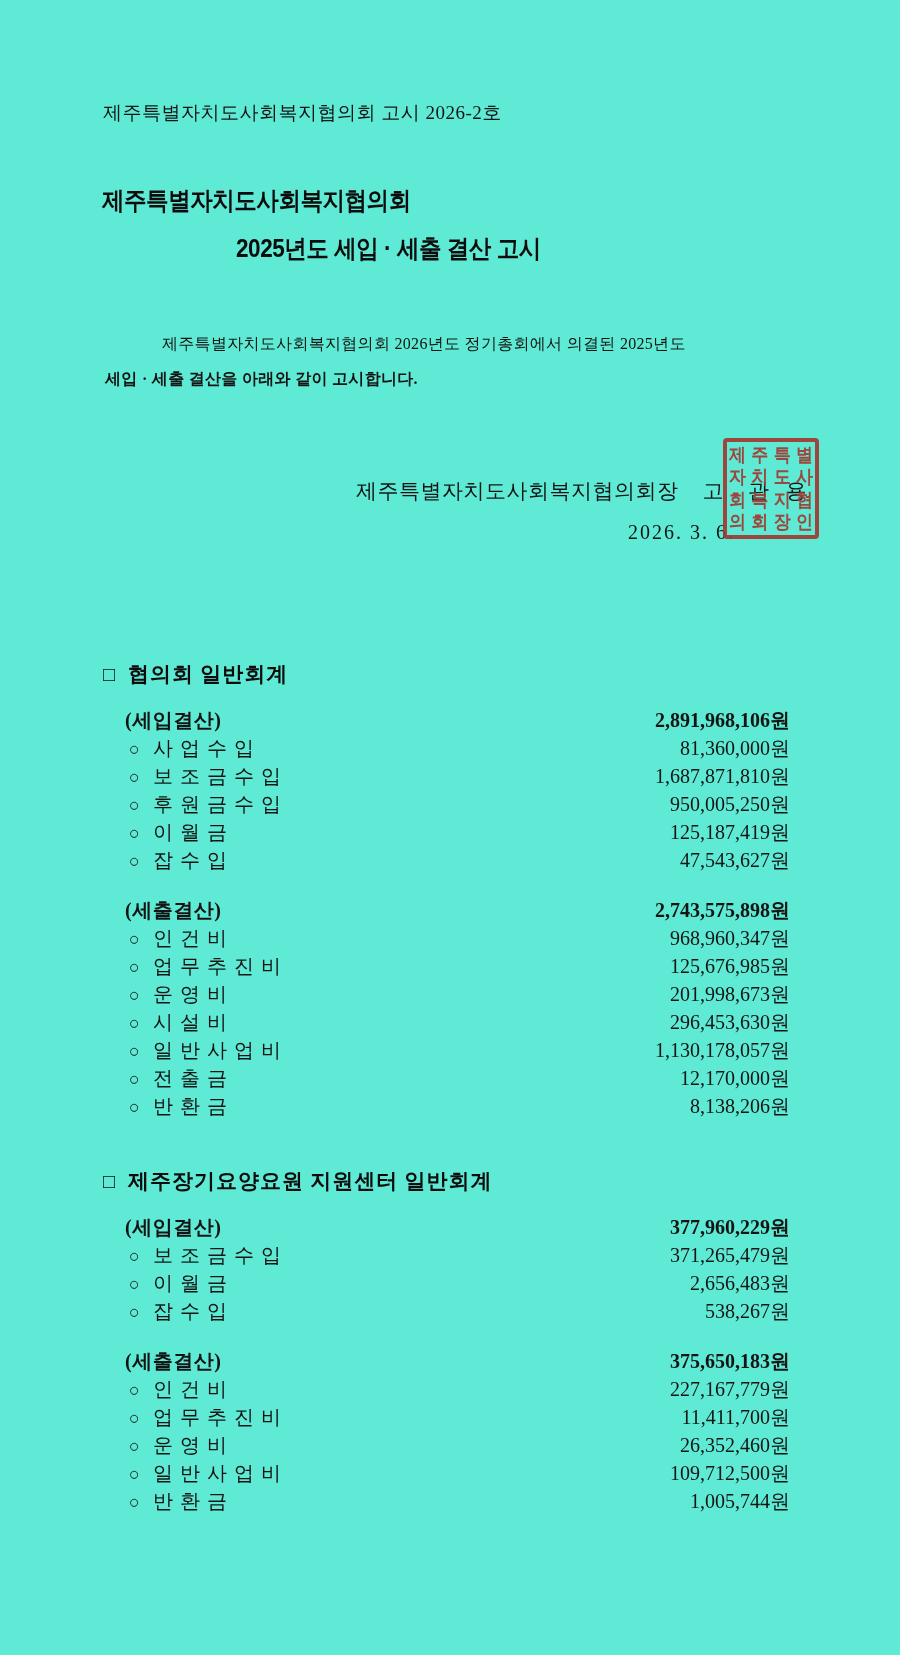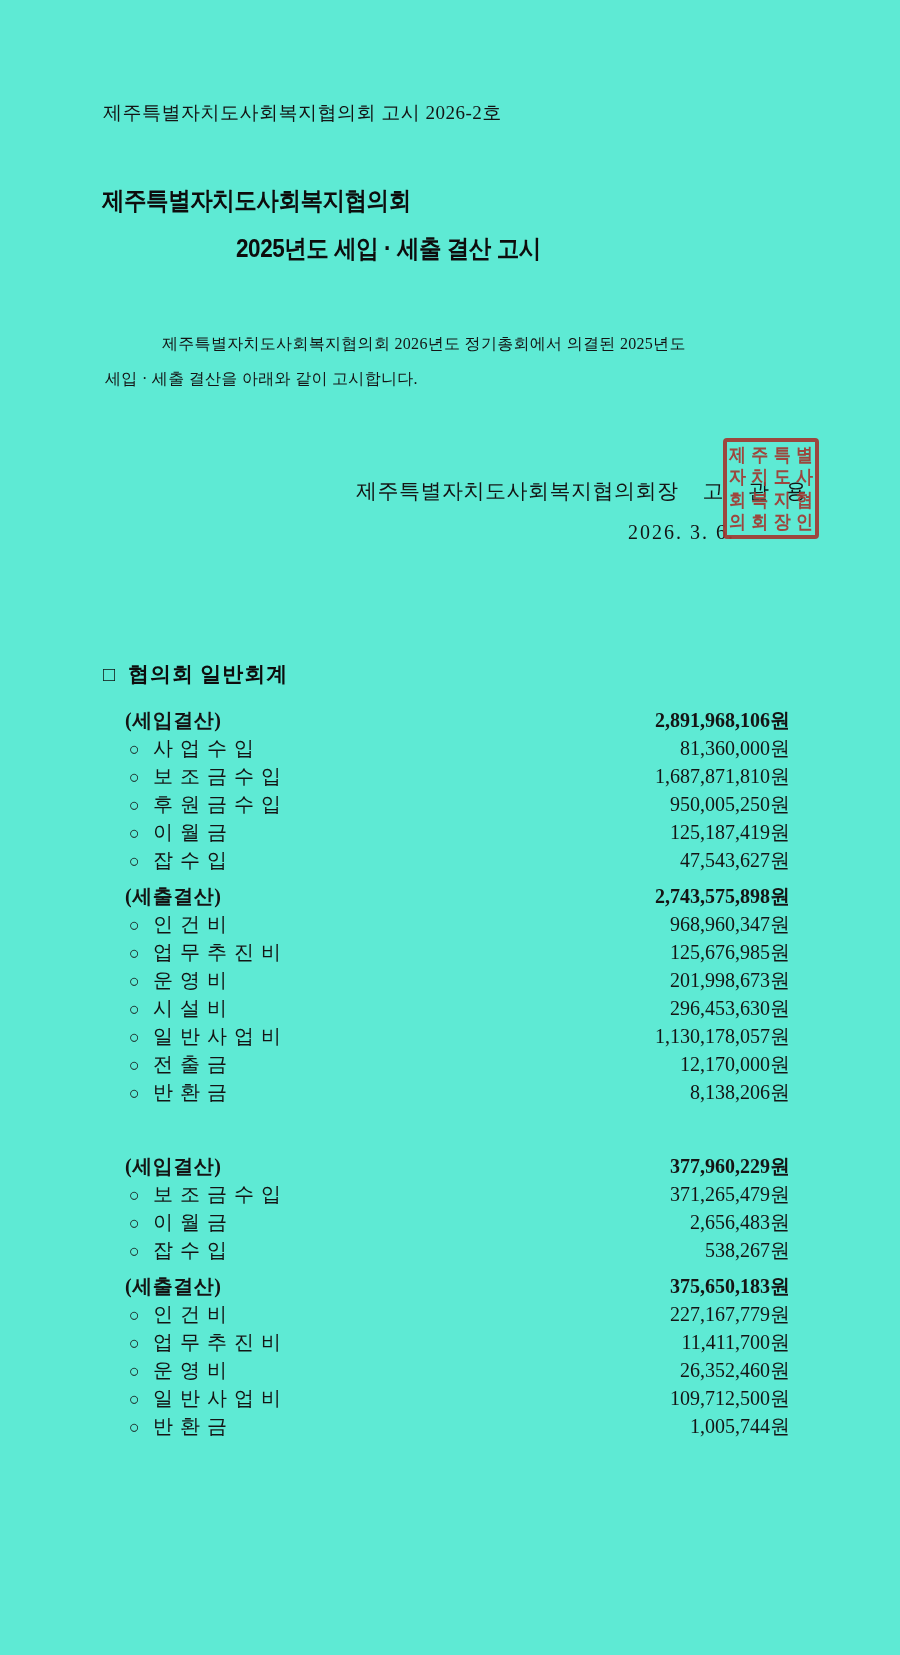--- a/index.html
+++ b/index.html
@@ -23,21 +23,21 @@
     font-family:"Liberation Sans","DejaVu Sans",sans-serif;
     font-weight:bold;font-size:25px;letter-spacing:-.5px;
     transform:scaleX(.9);transform-origin:left center;
     white-space:nowrap;color:#0d0d0d;
   }
   .title1{left:102px;top:184px;}
   .title2{left:236px;top:232px;}
   
   .body-line{position:absolute;font-size:16px;letter-spacing:.3px;white-space:nowrap;}
   .body-line.l1{left:162px;top:334px;}
-  .body-line.l2{left:105px;top:369px;}
+  .body-line.l2{left:105px;top:369px;font-weight:bold;}
   
   .sign-line{
     position:absolute;left:356px;top:477px;
     font-size:21px;letter-spacing:.5px;white-space:nowrap;z-index:1;
   }
   .sign-name{margin-left:24px;}
   .sign-name.n3{margin-left:16px;}
   
   .seal{
     position:absolute;left:723px;top:438px;
@@ -63,21 +63,21 @@
   .acct + .acct{margin-top:46px;}
   .sec-head{
     height:28px;font-weight:bold;font-size:21px;
     letter-spacing:1px;margin-bottom:19px;white-space:nowrap;color:#0d0d0d;
   }
   .sec-head .sq{font-weight:normal;font-size:20px;margin-right:12px;}
   .row{
     display:flex;justify-content:space-between;align-items:baseline;
     height:28px;font-size:20px;
   }
-  .block + .block{margin-top:8px;}
+  .block + .block{margin-top:22px;}
   .total-row{font-weight:bold;gap:21px;}
   .total-row .blabel{padding-left:22px;letter-spacing:.5px;}
   .total-row .bamount{letter-spacing:0;}
   .item-row .ilabel{padding-left:26px;letter-spacing:1px;}
   .circ{font-size:18px;margin-right:12px;}
   .iamount{letter-spacing:0;}
 </style>
 </head>
 <body>
 
@@ -202,20 +202,23 @@
   <div class="row item-row">
     <span class="ilabel"><span class="circ">○</span><span class="itext">반 환 금</span></span>
     <span class="iamount">8,138,206원</span>
   </div>
 </div>
   </div>
 </div>
   </section>
 
   <section class="acct">
+    <div class="sec-head">
+      <span class="sq">□</span><span class="sec-title">제주장기요양요원 지원센터 일반회계</span>
+    </div>
     <div class="blocks">
   <div class="block">
     <div class="row total-row">
       <span class="blabel">(세입결산)</span>
       <span class="bamount">377,960,229원</span>
     </div>
     <div class="items">
   <div class="row item-row">
     <span class="ilabel"><span class="circ">○</span><span class="itext">보 조 금 수 입</span></span>
     <span class="iamount">371,265,479원</span>

